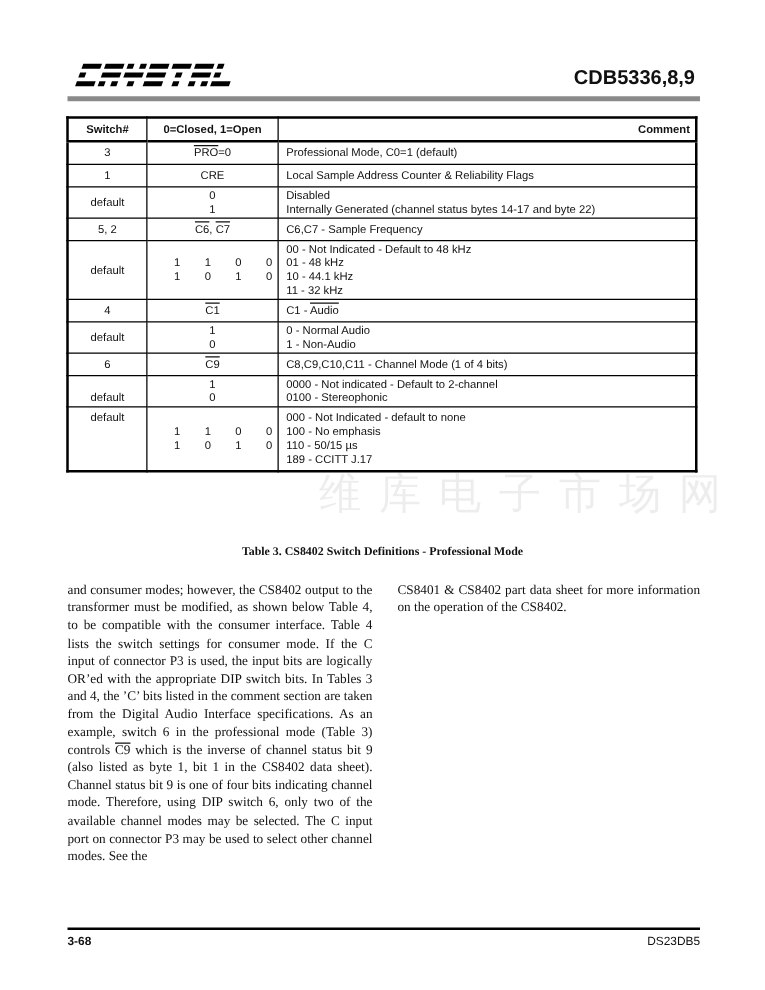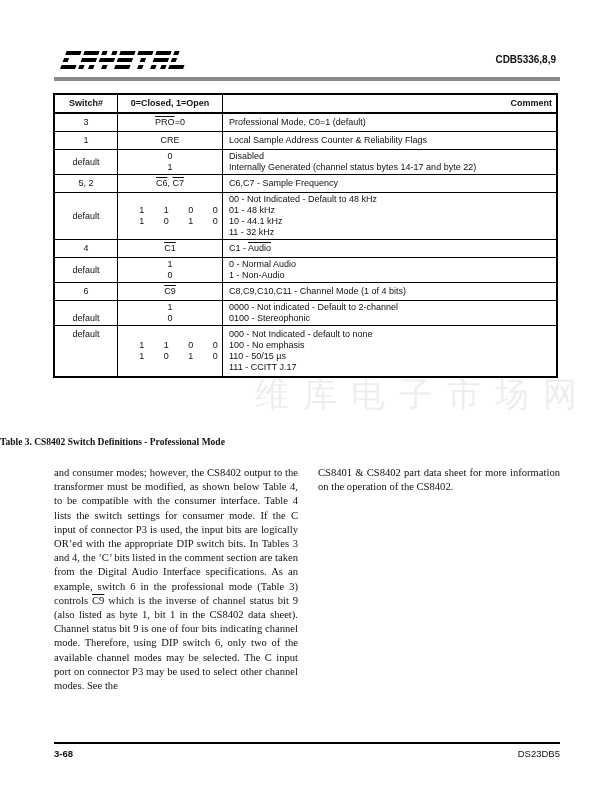--- a/index.html
+++ b/index.html
@@ -1,35 +1,35 @@
 <!DOCTYPE html>
 <html><head>
   <meta charset="utf-8">
   <style>
     html, body { margin: 0; padding: 0; background: #ffffff; }
     body { width: 612px; height: 792px; position: relative; overflow: hidden; font-family: "Liberation Sans", sans-serif; color: #111; }
     .header { position: absolute; left: 54px; top: 48px; width: 506px; height: 40px; }
     .logo { position: absolute; left: 6px; top: 2px; width: 130px; height: 20px; }
-    .doc-id { position: absolute; right: 4px; top: 6px; font-weight: bold; font-size: 10px; }
+    .doc-id { position: absolute; right: 4px; top: 6px; font-weight: bold; font-size: 16px; }
     .header-rule { position: absolute; left: 0; top: 29px; width: 506px; height: 4px; background: #8a8a8a; }
 
     .tbl { position: absolute; left: 53px; top: 93px; width: 505px; border-collapse: collapse; font-size: 9px; border: 2px solid #000; padding-left: 28px; }
     .tbl td, .tbl th { border: 1px solid #000; padding: 1px 4px; vertical-align: middle; line-height: 11px; }
     .tbl th { font-weight: bold; text-align: center; height: 15px; border-bottom: 2px solid #000; }
     .c1 { width: 54px; text-align: center; }
     .c2 { width: 96px; text-align: center; }
     .c3 { text-align: left; padding-left: 6px !important; }
     .row-single td { height: 15px; }
     .ov { text-decoration: overline; margin-top: 36px; }
     .pair span { display: inline-block; width: 22px; text-align: right; }
     .line { display: block; }
 
     .watermark { position: absolute; left: 255px; top: 372px; font-family: "DejaVu Serif", serif; font-size: 34px; color: rgba(0,0,0,0.07); letter-spacing: 14px; pointer-events: none; }
 
-    .caption { position: absolute; left: 0; width: 612px; top: 437px; text-align: left; font-family: "Liberation Serif", serif; font-weight: bold; font-size: 9.5px; }
+    .caption { position: absolute; left: 0; width: 612px; top: 437px; text-align: center; font-family: "Liberation Serif", serif; font-weight: bold; font-size: 9.5px; }
 
     .col { position: absolute; font-family: "Liberation Serif", serif; font-size: 10.6px; line-height: 14.2px; text-align: justify; }
     .col-left { left: 54px; top: 466px; width: 244px; }
     .col-right { left: 318px; top: 466px; width: 242px; }
 
     .footer-rule { position: absolute; left: 54px; top: 742px; width: 506px; height: 2px; background: #000; }
     .footer-left { position: absolute; left: 54px; top: 748px; font-weight: bold; font-size: 9.5px; }
     .footer-right { position: absolute; right: 52px; top: 748px; font-weight: normal; font-size: 9.5px; }
   </style>
 </head>
@@ -171,21 +171,21 @@
     <td class="c2 pair" style="padding-top:3px; padding-bottom:3px">
       <span class="line"><span>1</span><span>1</span></span>
       <span class="line"><span>1</span><span>0</span></span>
       <span class="line"><span>0</span><span>1</span></span>
       <span class="line"><span>0</span><span>0</span></span>
     </td>
     <td class="c3" style="padding-top:3px; padding-bottom:3px">
       <span class="line">000 - Not Indicated - default to none</span>
       <span class="line">100 - No emphasis</span>
       <span class="line">110 - 50/15 µs</span>
-      <span class="line">111 - CCITT J.17</span>
+      <span class="line">189 - CCITT J.17</span>
     </td>
   </tr>
 </tbody>
   </table>
 
 <div class="watermark">维库电子市场网</div>
 
 <div class="caption">Table 3.  CS8402 Switch Definitions - Professional Mode</div>
 
 <div class="col col-left"><span>and consumer modes; however, the CS8402 output to the transformer must be modified, as shown below Table 4, to be compatible with the consumer interface. Table 4 lists the switch settings for consumer mode. If the C input of connector P3 is used, the input bits are logically OR’ed with the appropriate DIP switch bits. In Tables 3 and 4, the ’C’ bits listed in the comment section are taken from the Digital Audio Interface specifications. As an example, switch 6 in the professional mode (Table 3) controls </span><span class="ov">C9</span><span> which is the inverse of channel status bit 9 (also listed as byte 1, bit 1 in the CS8402 data sheet). Channel status bit 9 is one of four bits indicating channel mode. Therefore, using DIP switch 6, only two of the available channel modes may be selected. The C input port on connector P3 may be used to select other channel modes. See the</span></div>

